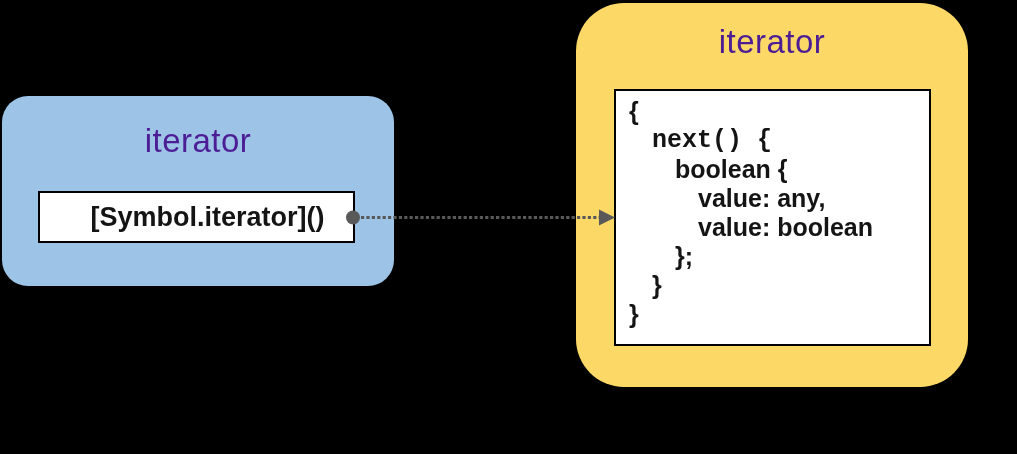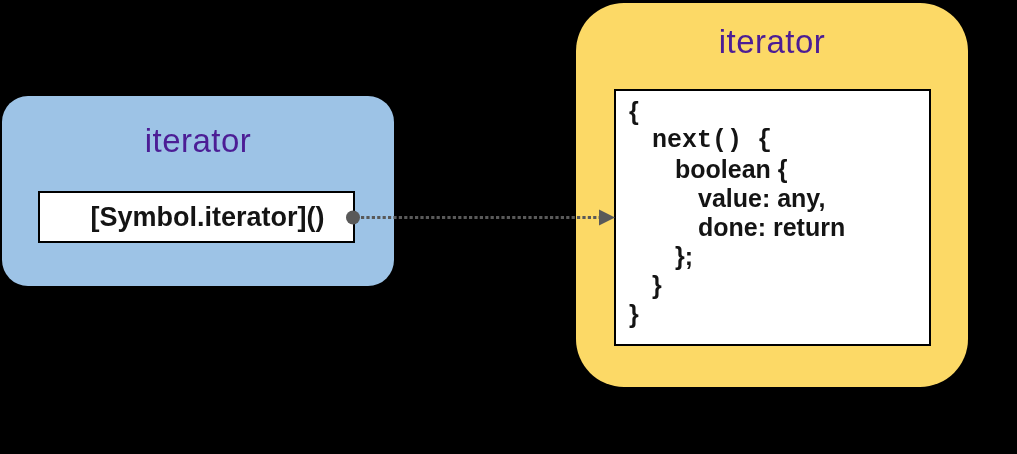--- a/index.html
+++ b/index.html
@@ -85,21 +85,21 @@
     </div>
   </div>
 
   <div class="node iterator-box" style="background: rgb(252, 217, 102);">
     <div class="node-title">iterator</div>
     <div class="code-box">
         <div class="code-line" style="padding-left: 0px;">{</div>
         <div class="code-line" style="padding-left: 23px; font-family: Liberation Mono, monospace;">next() {</div>
         <div class="code-line" style="padding-left: 46px;">boolean {</div>
         <div class="code-line" style="padding-left: 69px;">value: any,</div>
-        <div class="code-line" style="padding-left: 69px;">done: return</div>
+        <div class="code-line" style="padding-left: 69px;">value: boolean</div>
         <div class="code-line" style="padding-left: 46px;">};</div>
         <div class="code-line" style="padding-left: 23px;">}</div>
         <div class="code-line" style="padding-left: 0px;">}</div>
       </div>
   </div>
 
   <svg class="arrow-svg" width="1017" height="454" viewBox="0 0 1017 454">
     <circle cx="353" cy="217.5" r="7" fill="#595959"></circle>
     <line x1="361" y1="217.5" x2="599" y2="217.5" stroke-width="3.2" stroke-dasharray="3.2 2.2" stroke="#595959"></line>
     <polygon points="599,209.5 615,217.5 599,225.5" fill="#595959"></polygon>

